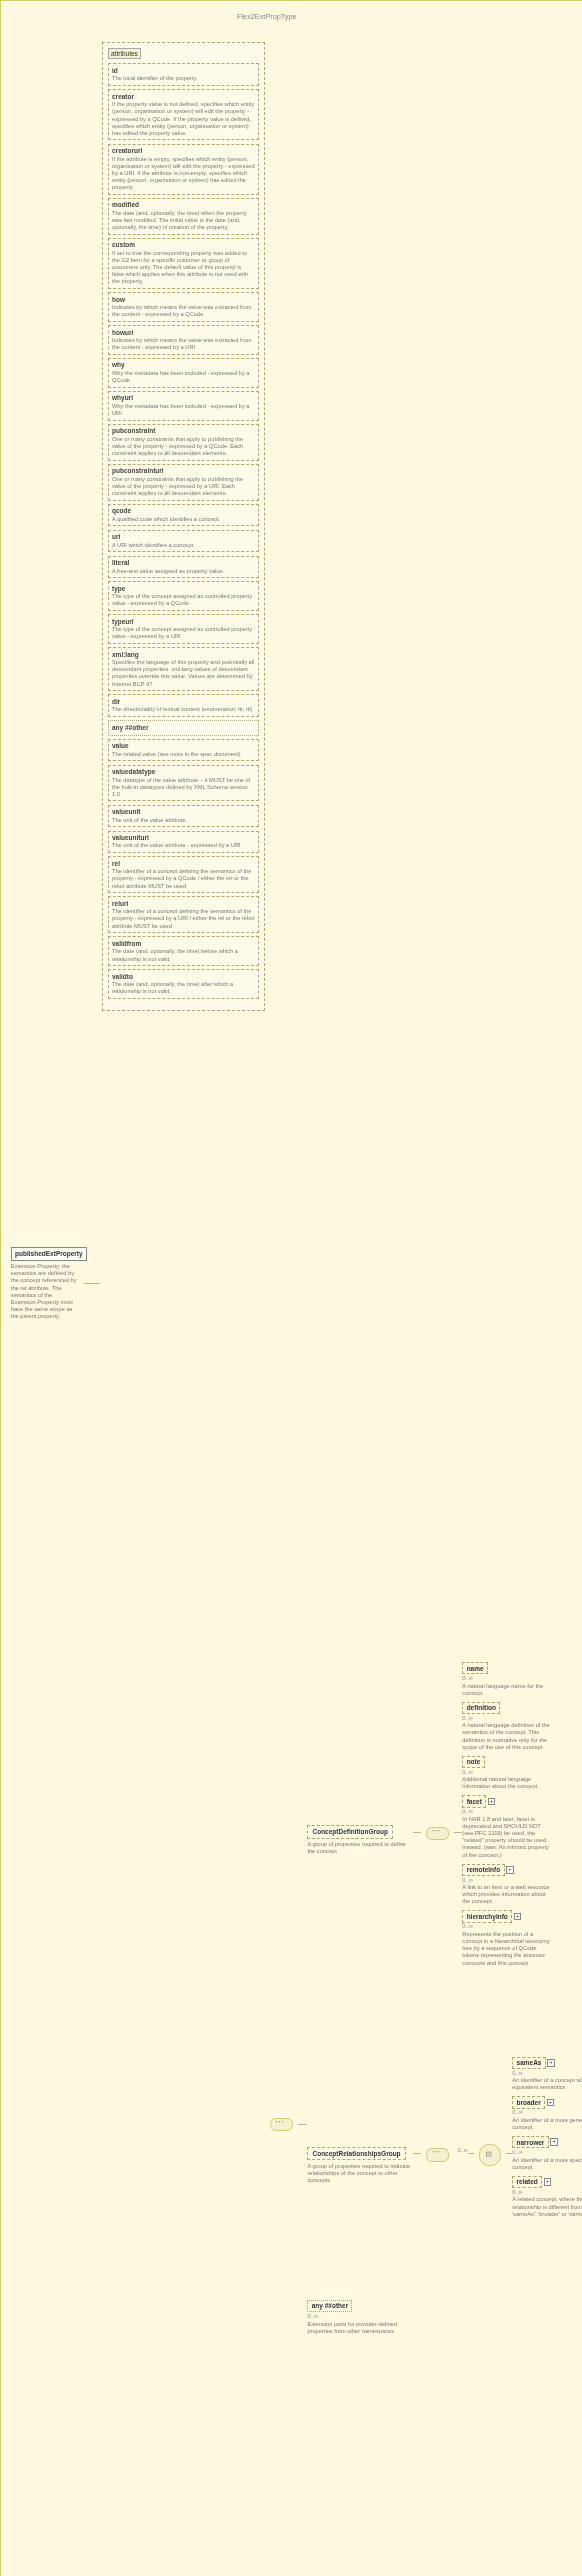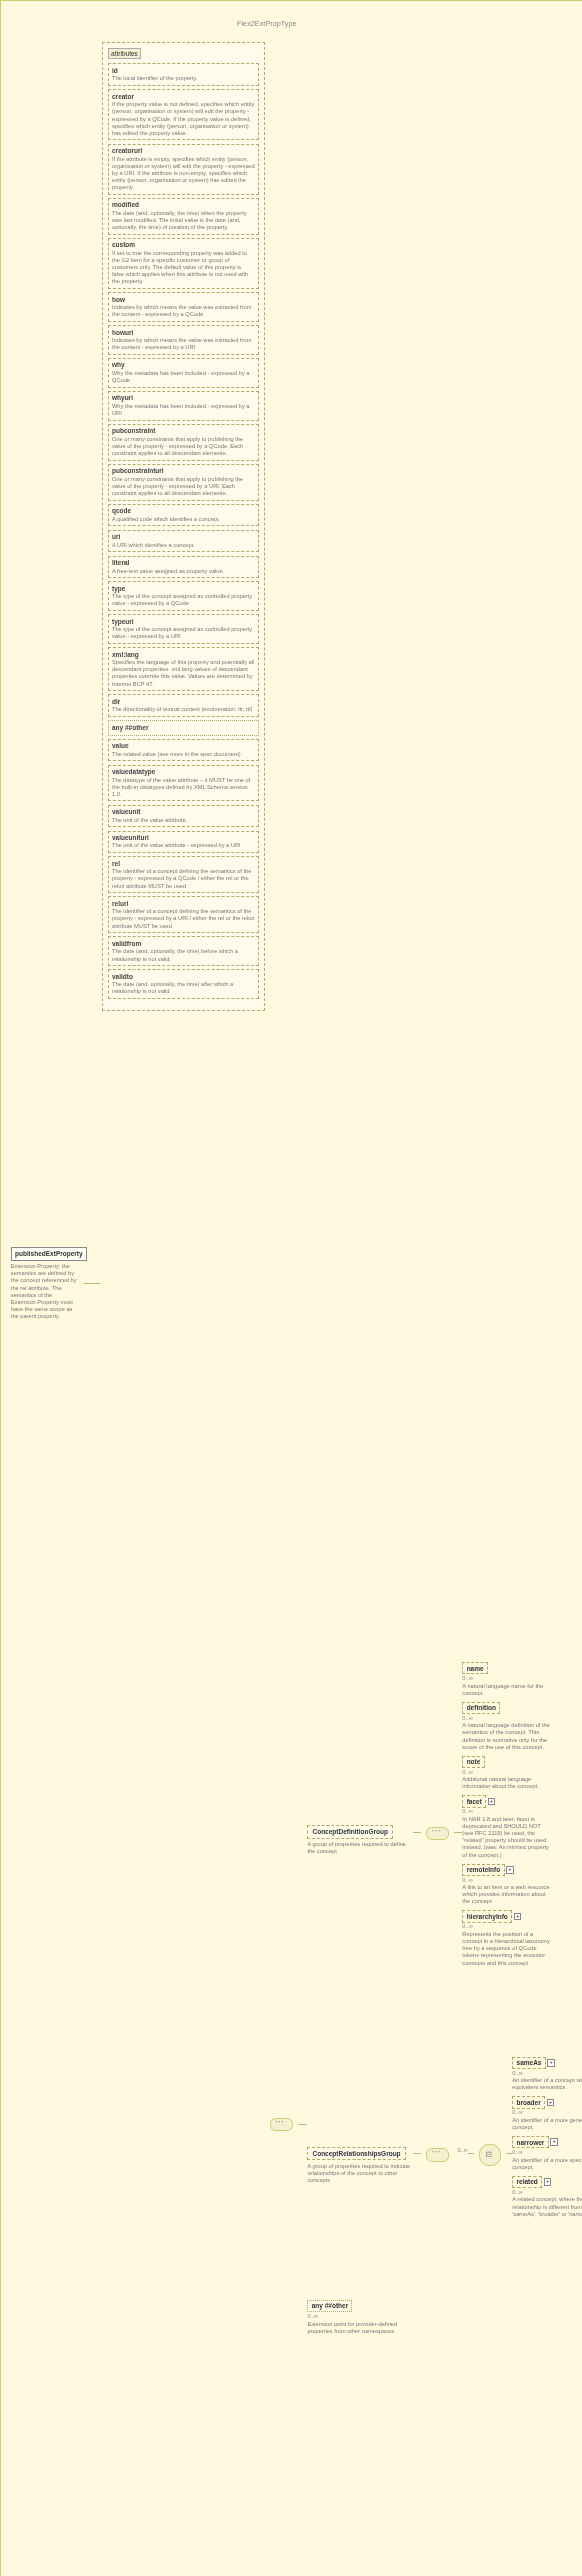--- a/index.html
+++ b/index.html
@@ -1,17 +1,17 @@
 <!DOCTYPE html>
 <html><head>
 <meta charset="utf-8">
 <style>
 html,body{margin:0;padding:0;font-family:Arial,Helvetica,sans-serif;font-size:6.5px;background:#fff;color:#333}
 .page{width:583px;background:#fff9e0;border:0.8px solid #d4c870;padding:33px 0 24.4px 0;position:relative;min-height:2523px}
-.type-label{position:absolute;top:18px;left:236px;font-size:7.3px;color:#888}
+.type-label{position:absolute;top:11px;left:236px;font-size:7.3px;color:#888}
 .main-flex{display:flex;align-items:flex-start}
 .root-col{width:73px;flex-shrink:0;padding-left:9.8px;padding-top:1213px}
 .root-box{border:0.8px solid #888;background:#fffef6;padding:2.4px 3.3px;font-size:6.5px;font-weight:bold;display:inline-block;margin-bottom:2.4px}
 .root-desc{font-size:5.7px;color:#777;line-height:1.25;width:67px}
 .conn-col{width:18px;flex-shrink:0;padding-top:1245px}
 .attrib-col{width:163px;flex-shrink:0}
 .attrib-frame{border:0.8px dashed #b3a86a;background:rgba(255,255,255,0.35);padding:4.9px 4.9px 8.1px 4.9px;margin-top:8.1px}
 .attrib-hdr{border:0.8px solid #aaa;background:#f5f0d0;font-size:6.5px;padding:0.8px 2.4px;display:inline-block;margin-bottom:4.9px}
 .attr{border:0.8px dashed #b3a86a;background:transparent;margin-bottom:3.3px;padding:2.4px 3.3px}
 .attr-name{font-weight:bold;font-size:6.5px;color:#444;display:block;margin-bottom:1.6px}

